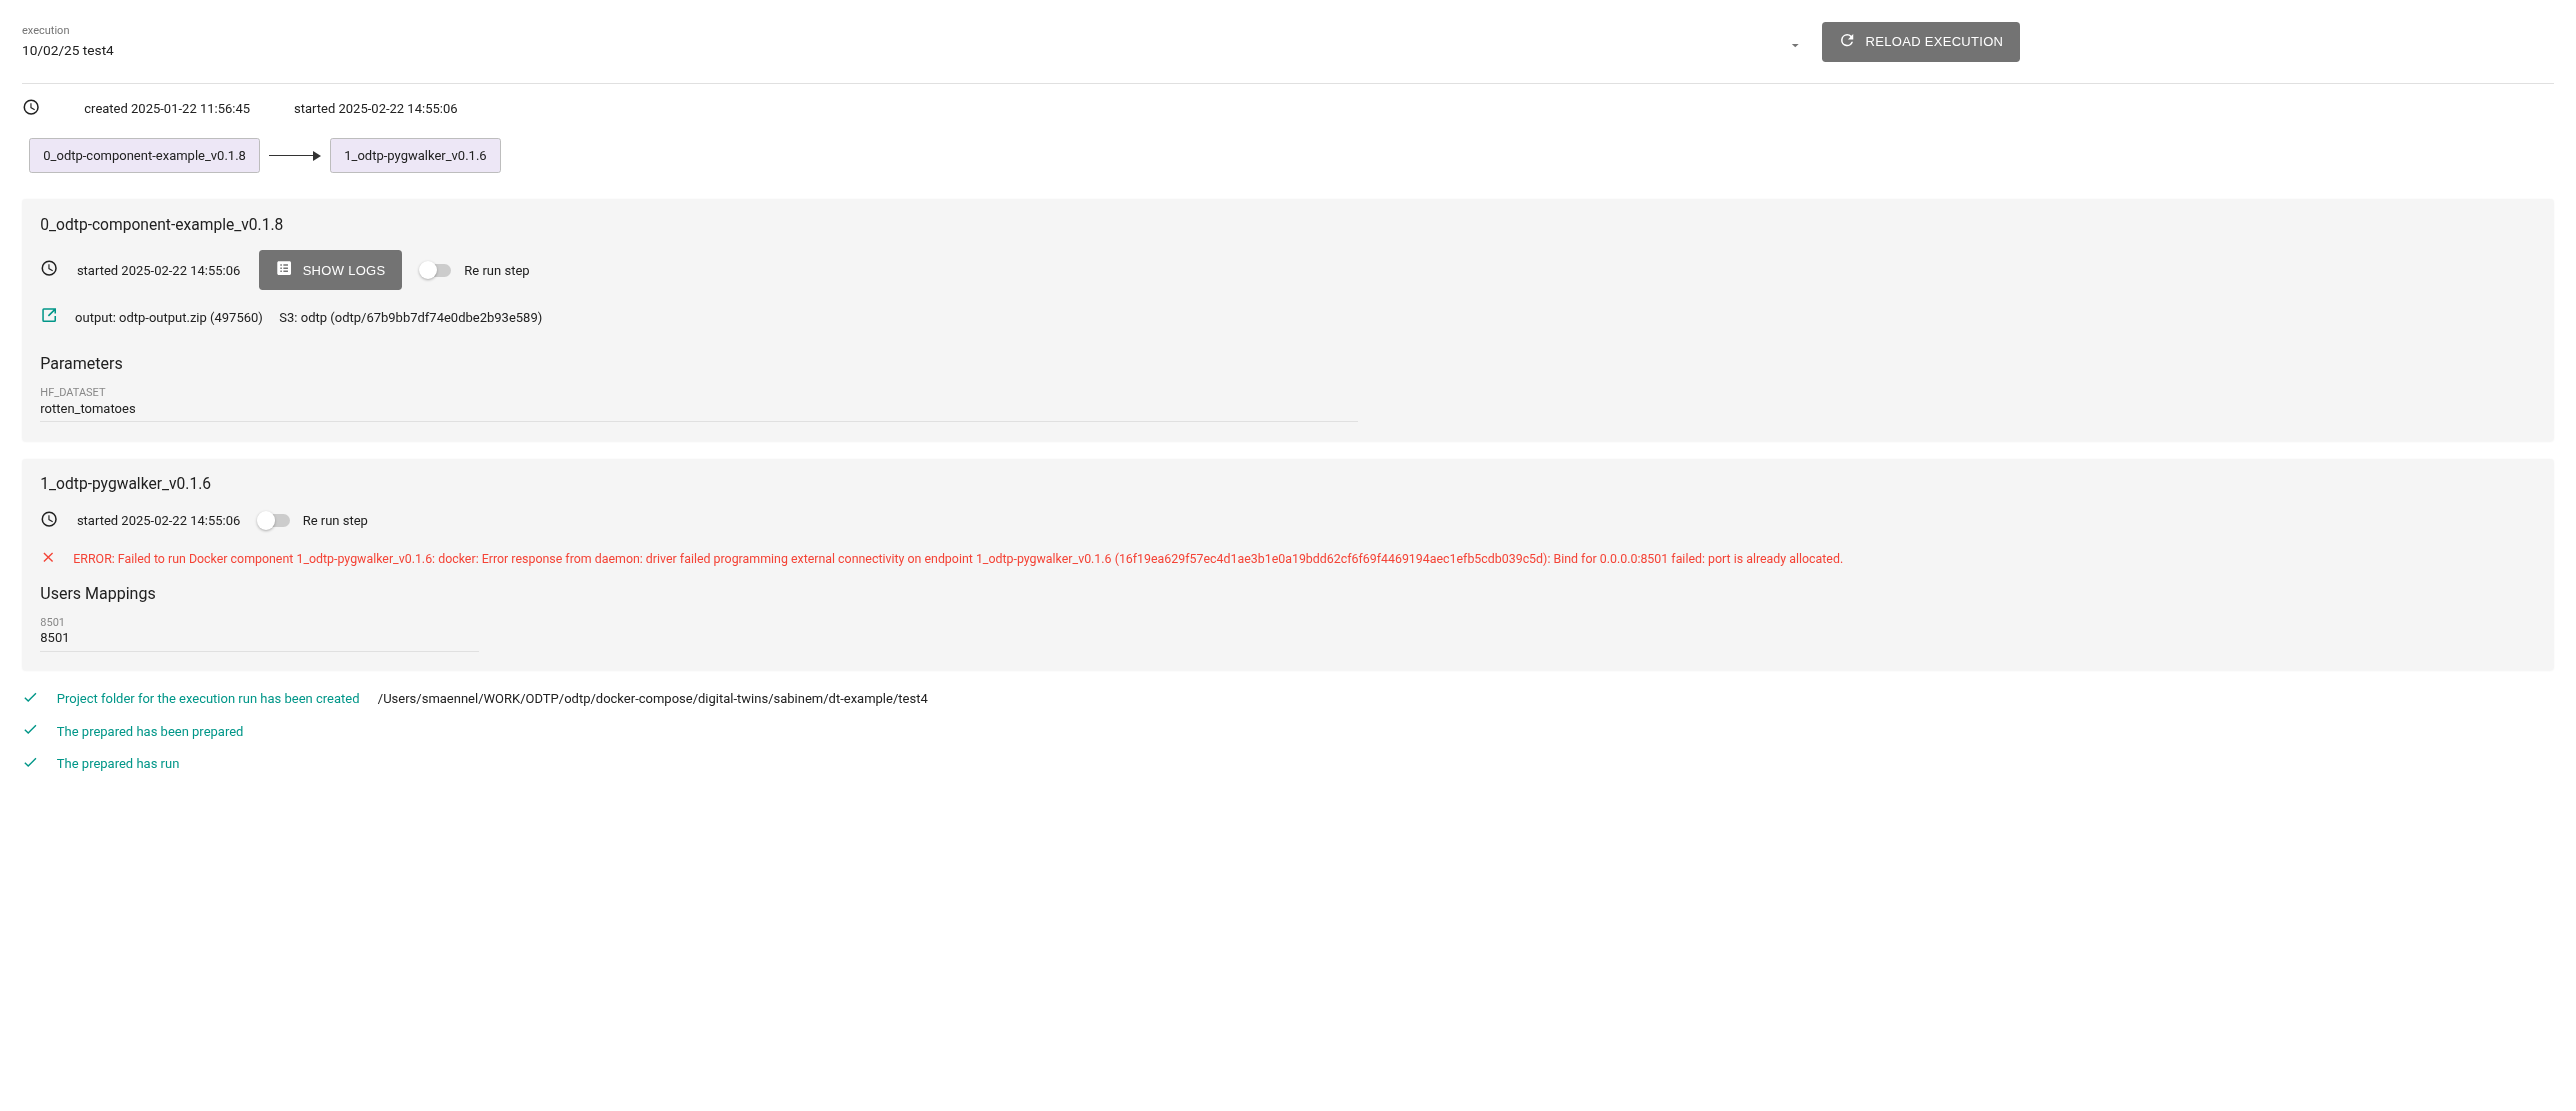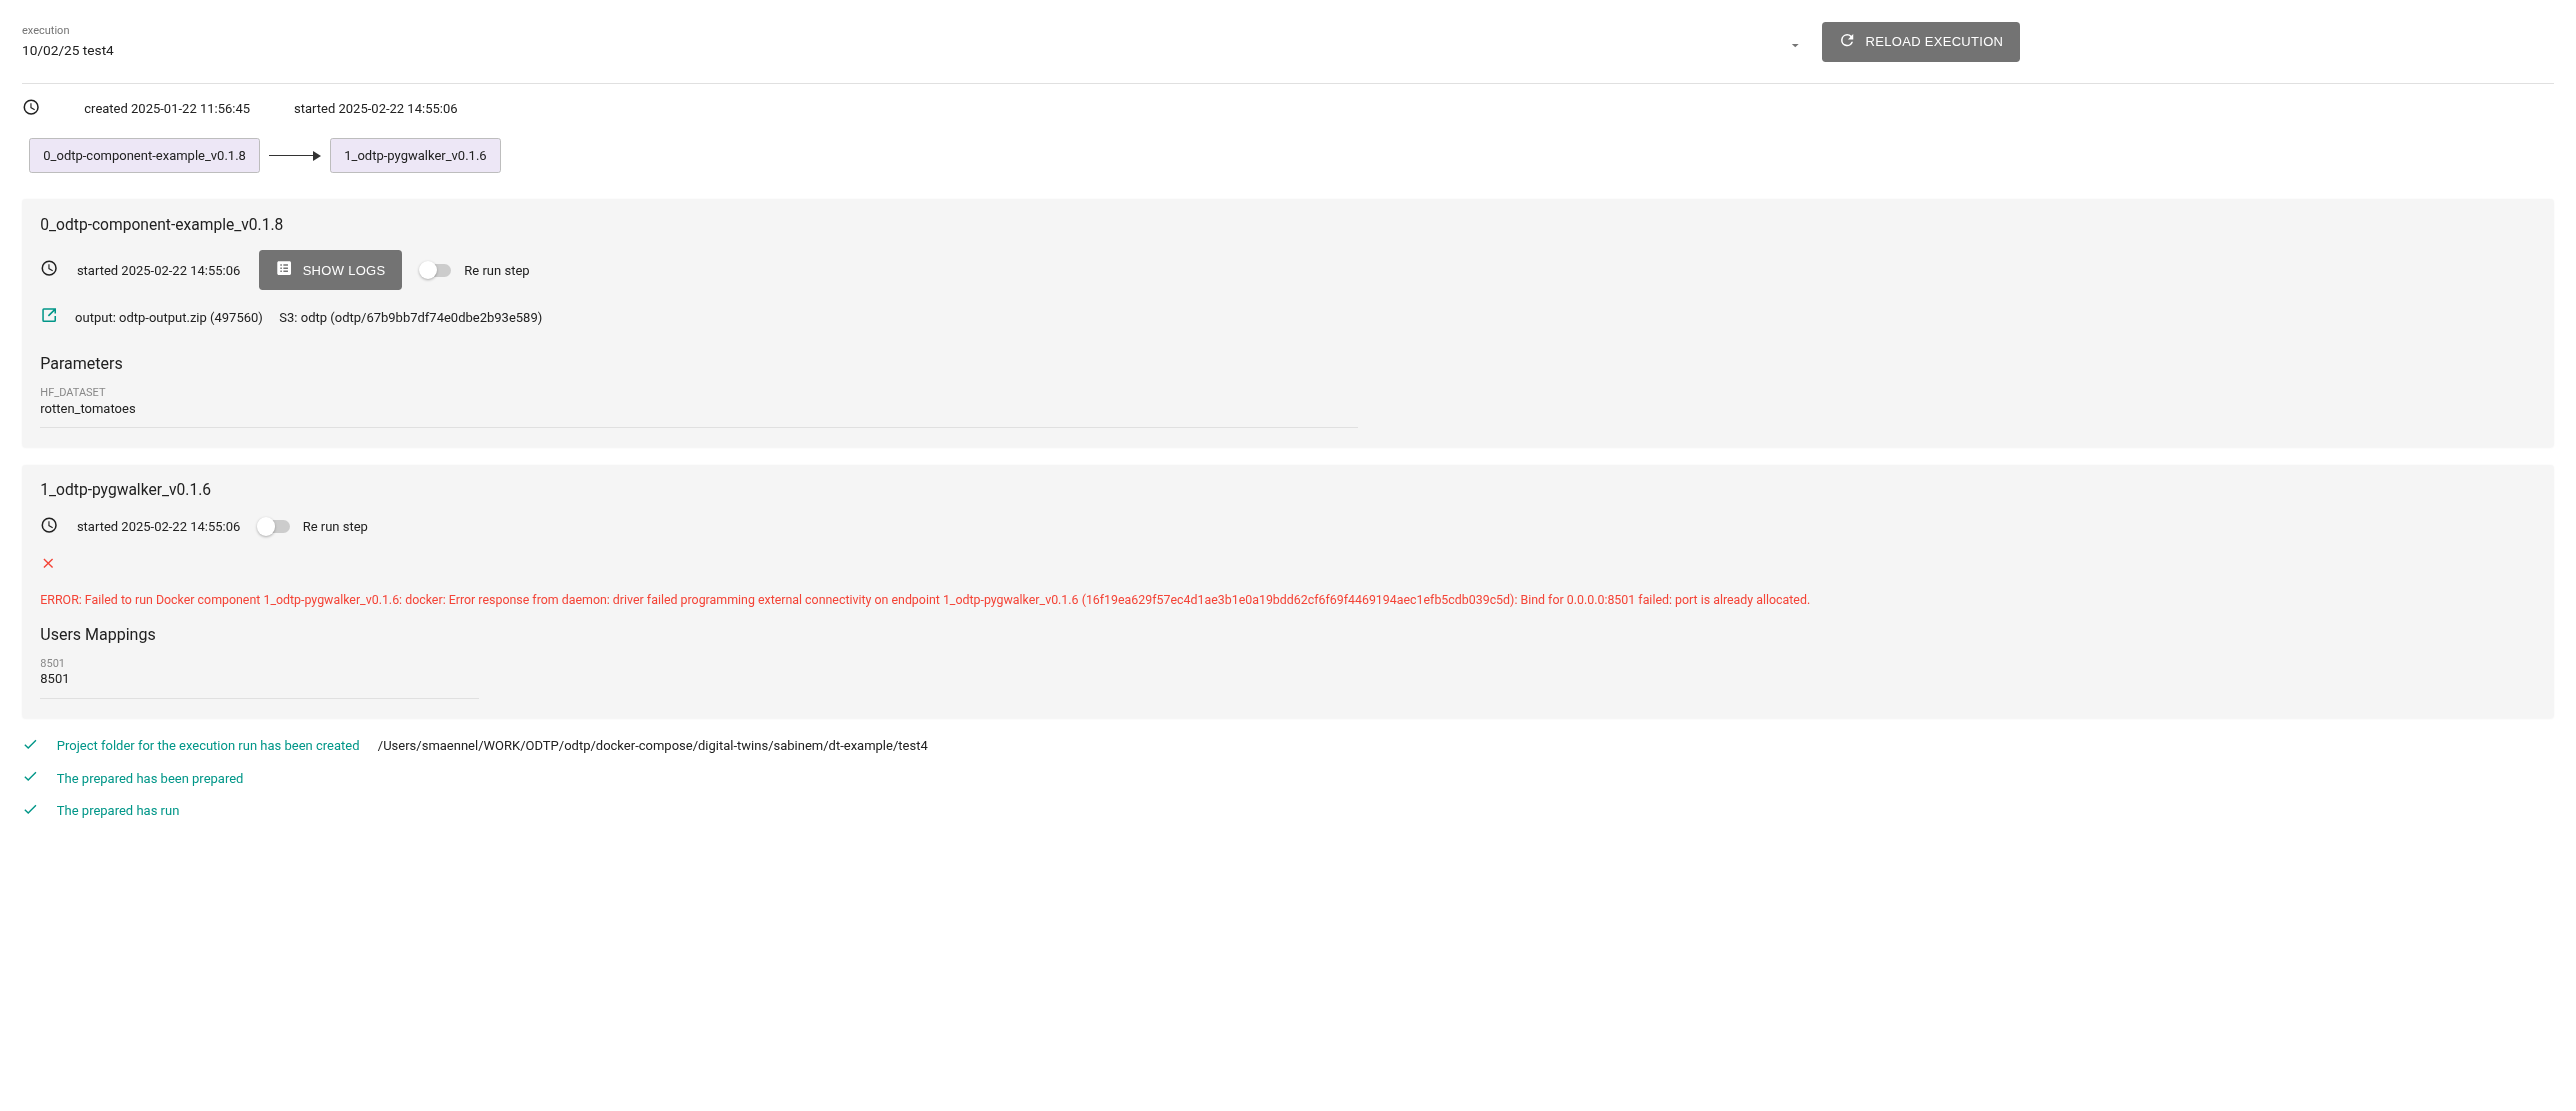--- a/index.html
+++ b/index.html
@@ -29,26 +29,26 @@
     .card-row { display: flex; align-items: center; gap: 18.3px; margin-bottom: 16.5px; flex-wrap: wrap; }
     
     .toggle { width: 31px; height: 13px; background: #ccc; border-radius: 9.2px; position: relative; cursor: pointer; }
     .toggle-knob { width: 18.3px; height: 18.3px; background: #fff; border-radius: 50%; position: absolute; left: -1.8px; top: -2.7px; box-shadow: 0 0.9px 2.7px rgba(0,0,0,0.3); }
     .toggle-label { font-size: 13px; }
     
     .output-row { display: flex; align-items: center; gap: 16.5px; margin-bottom: 26px; }
     .output-row svg { color: #009688; }
     
     .section-label { font-size: 16px; margin-bottom: 13px; }
-    .field { border-bottom: 0.9px solid #e0e0e0; padding-bottom: 10px; max-width: 1318px; }
+    .field { border-bottom: 0.9px solid #e0e0e0; padding-bottom: 4px; max-width: 1318px; }
     .field-sm { max-width: 439px; }
     .field-label { font-size: 11px; color: #888; margin-bottom: 0px; }
     .field-value { font-size: 13px; padding: 1.8px 0; }
     
-    .error-row { display: flex; align-items: flex-start; gap: 16.5px; margin: 9.2px 0 14.6px 0; flex-direction: column; }
+    .error-row { display: flex; align-items: flex-end; gap: 16.5px; margin: 9.2px 0 14.6px 0; }
     .error-row svg { color: #f44336; flex-shrink: 0; margin-top: 1.8px; }
     .error-text { color: #f44336; font-size: 12.4px; line-height: 1.5; }
     
     .status-row { display: flex; align-items: center; gap: 18.3px; margin-bottom: 13px; }
     .status-row svg { color: #009688; flex-shrink: 0; }
     .status-msg { color: #009688; font-size: 13px; }
     .status-path { color: #212121; font-size: 13px; }
     
     svg.ic { width: 16.5px; height: 16.5px; }
     svg.ic20 { width: 18.3px; height: 18.3px; }

